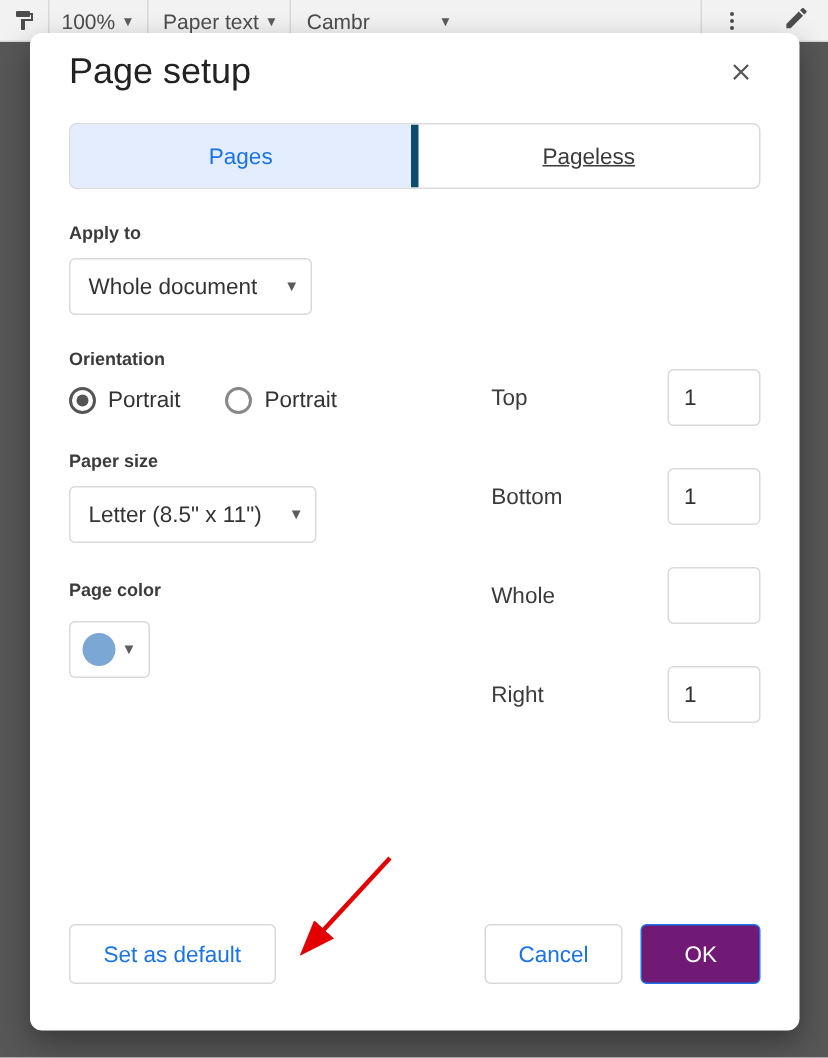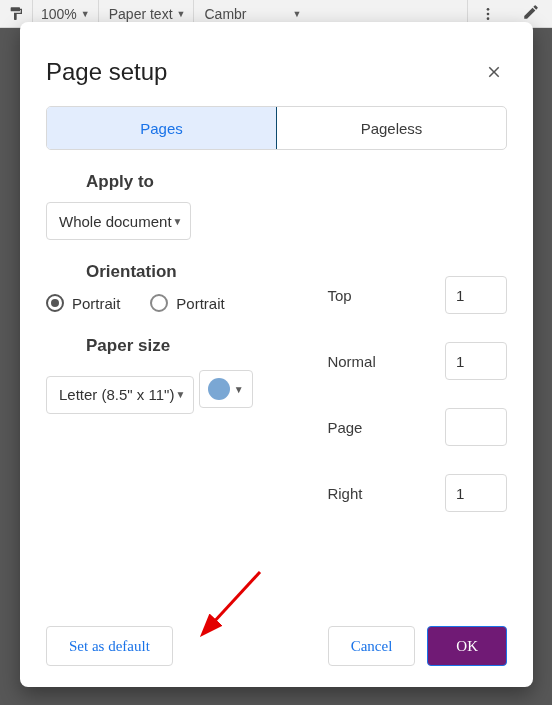--- a/index.html
+++ b/index.html
@@ -36,21 +36,21 @@
     .chev { font-size: 9px; color: #5c5c5c; }
     .dialog {
       position: absolute;
       top: 22px;
       left: 20px;
       width: 513px;
       height: 665px;
       background: #fff;
       border-radius: 8px;
       box-shadow: 0 8px 20px rgba(0,0,0,0.35);
-      padding: 36px 26px 22px 26px;
+      padding: 12px 26px 22px 26px;
     }
     .dialog-header {
       display: flex;
       justify-content: space-between;
       align-items: center;
       margin-bottom: 20px;
     }
     .dialog-title {
       font-size: 24px;
       font-weight: 400;
@@ -80,58 +80,57 @@
       justify-content: center;
       font-size: 15px;
       font-weight: 500;
       cursor: pointer;
       color: #3b3b3b;
     }
     .tab.active {
       background: #e3edfd;
       color: #1a73e8;
     }
-    .tab + .tab { border-left: 1px solid #0c4a6e; }
+    .tab + .tab { border-left: 5px solid #0c4a6e; text-decoration: underline; }
     .section-label {
-      font-size: 17px;
+      font-size: 12px;
       font-weight: 700;
       color: #3b3b3b;
       margin-bottom: 10px;
-      margin-left: 40px;
     }
     .section-label .hint { font-weight: 400; color: #888; }
     .dropdown {
       display: inline-flex;
       align-items: center;
       border: 1px solid #d9d9d9;
       border-radius: 4px;
       height: 38px;
       padding: 0 8px 0 12px;
       font-size: 15px;
       color: #333;
       cursor: pointer;
-      gap: 1px;
+      gap: 18px;
     }
     .dropdown .arrow { font-size: 10px; color: #5c5c5c; }
     .content-row {
       display: flex;
       gap: 30px;
     }
     .left-col { flex: 1.4; }
     .right-col { flex: 1; padding-top: 0; }
     .radio-row {
       display: flex;
       align-items: center;
       gap: 30px;
       margin-top: 12px;
       margin-bottom: 24px;
     }
     .radio-item {
       display: flex;
-      align-items: center;
+      align-items: flex-start;
       gap: 8px;
       font-size: 15px;
       color: #333;
       cursor: pointer;
     }
     .radio-outer {
       width: 18px; height: 18px;
       border: 2px solid #888;
       border-radius: 50%;
       display: flex; align-items: center; justify-content: center;
@@ -172,27 +171,26 @@
       height: 38px;
       border: 1px solid #d9d9d9;
       border-radius: 4px;
       font-size: 15px;
       text-align: left;
       padding: 0 10px;
       color: #333;
     }
     .footer {
       position: absolute;
-      bottom: 21px;
+      bottom: 31px;
       left: 26px;
       right: 26px;
       display: flex;
       justify-content: space-between;
       align-items: center;
-      font-family: Liberation Serif, serif;
     }
     .footer-right { display: flex; gap: 12px; }
     .btn {
       height: 40px;
       padding: 0 22px;
       border-radius: 4px;
       font-size: 15px;
       font-weight: 500;
       cursor: pointer;
       display: flex;
@@ -295,38 +293,39 @@
           <span>Portrait</span>
         </div>
       </div>
 
       <div class="section-label">Paper size</div>
       <div class="dropdown" style="margin-bottom:24px;">
         <span>Letter (8.5" x 11")</span>
         <span class="arrow">▼</span>
       </div>
 
+      <div class="section-label">Page color</div>
       <div class="color-swatch">
         <span class="swatch-circle"></span>
         <span class="arrow" style="font-size:10px;color:#5c5c5c;">▼</span>
       </div>
     </div>
 
     <div class="right-col">
 
       <div class="margin-row" style="margin-top:14px;align-items:center;">
         <span class="margin-label">Top</span>
         <input class="margin-input" value="1" style="">
       </div>
       <div class="margin-row">
-        <span class="margin-label">Normal</span>
+        <span class="margin-label">Bottom</span>
         <input class="margin-input" value="1" style="">
       </div>
       <div class="margin-row">
-        <span class="margin-label">Page</span>
+        <span class="margin-label">Whole</span>
         <input class="margin-input" value="" style="">
       </div>
       <div class="margin-row">
         <span class="margin-label">Right</span>
         <input class="margin-input" value="1" style="">
       </div>
     </div>
   </div>
 
   <div class="footer">

